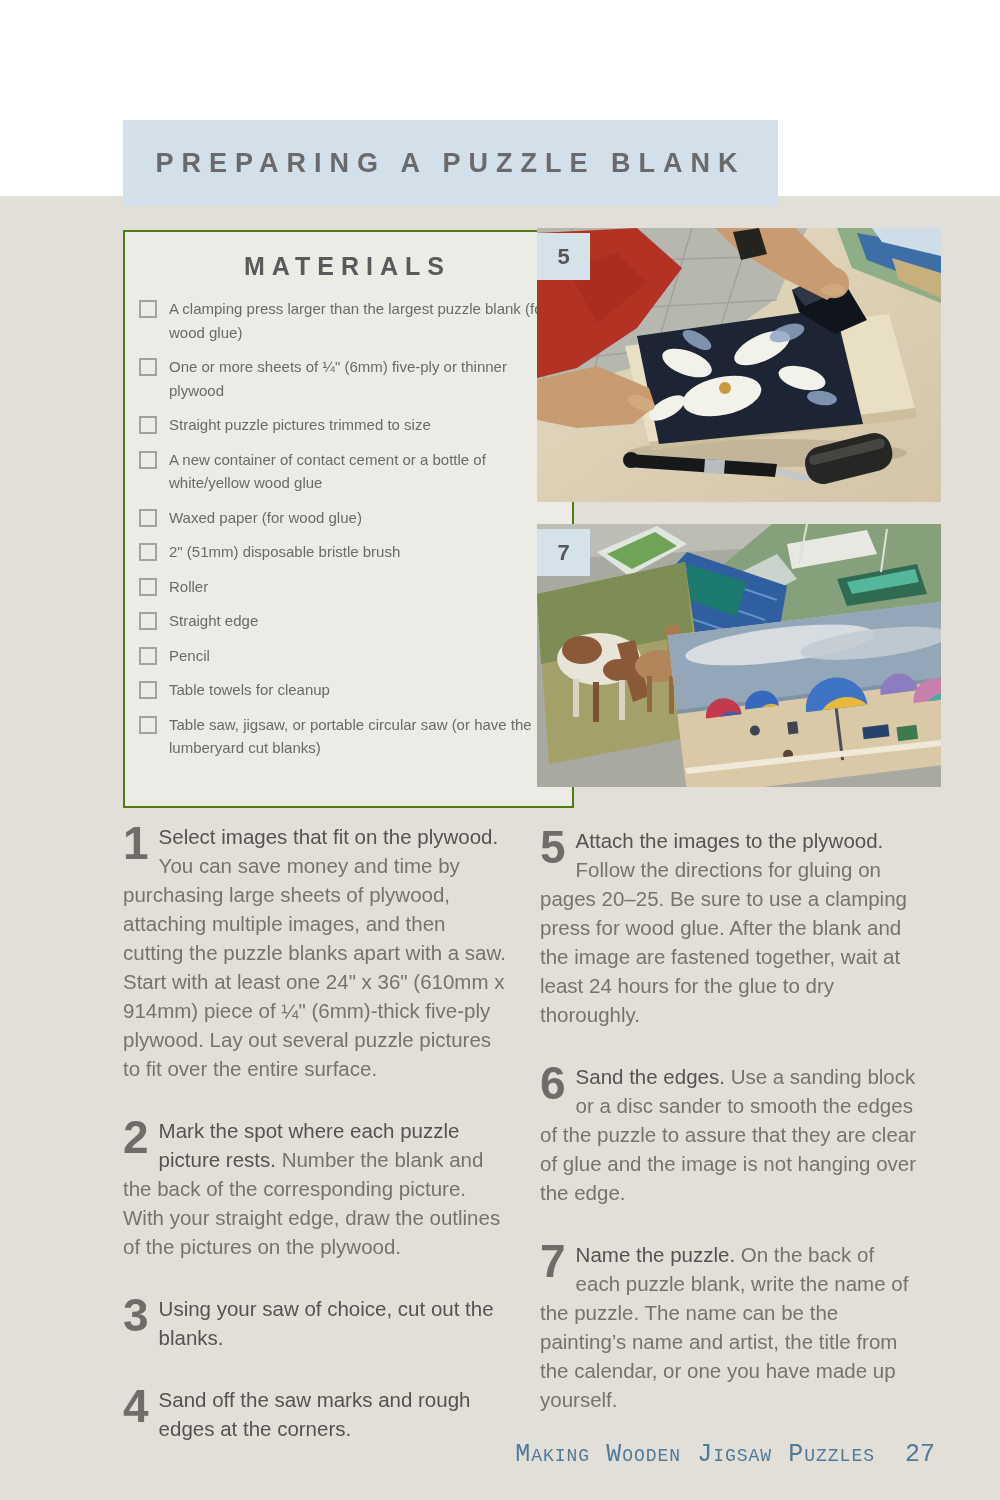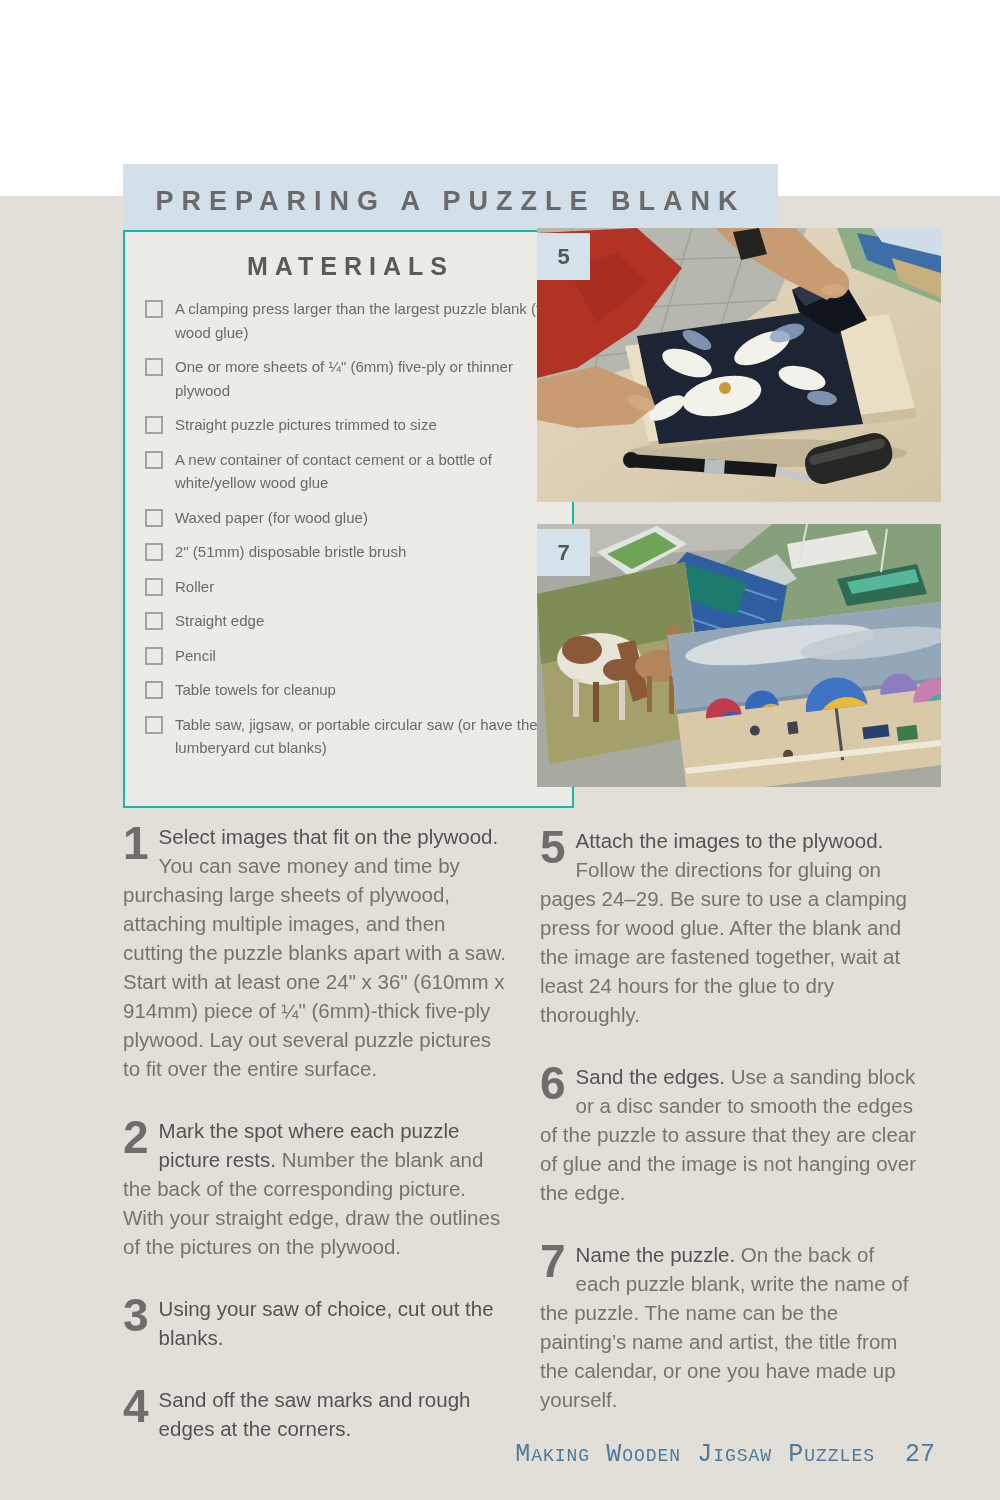--- a/index.html
+++ b/index.html
@@ -2,30 +2,30 @@
 <html><head>
 <meta charset="utf-8">
 <style>
   html,body{margin:0;padding:0;background:#ffffff;}
   .page{
     position:relative;width:1000px;height:1500px;background:#ffffff;overflow:hidden;
     font-family:"Liberation Sans", sans-serif;
   }
   .band{position:absolute;left:0;top:196px;width:1000px;height:1304px;background:#e2dfd9;}
   .header-box{
-    position:absolute;left:123px;top:120px;width:655px;height:74px;background:#d3e0e9;
-    display:flex;align-items:center;justify-content:center;margin-top:44px;
+    position:absolute;left:123px;top:120px;width:655px;height:86px;background:#d3e0e9;
+    display:flex;align-items:center;justify-content:center;
   }
   .header-box h1{
     margin:0;font-size:27px;font-weight:bold;color:#6a6a6c;letter-spacing:8px;white-space:nowrap;
   }
   
   .materials{
     position:absolute;left:123px;top:230px;width:451px;height:578px;box-sizing:border-box;
-    background:#ecebe5;border:2px solid #14b8a6;padding:18px 14px 10px 18px;
+    background:#ecebe5;border:2px solid #4d7c0f;padding:18px 14px 10px 12px;
   }
   .materials h2{
     margin:2px 0 16px 0;text-align:center;font-size:25px;font-weight:bold;
     color:#595a5c;letter-spacing:7px;
   }
   .m-item{display:flex;margin:0 0 11px 0;}
   .check{
     flex:0 0 auto;width:14px;height:14px;border:2px solid #a3a2a0;background:transparent;
     margin:3px 12px 0 2px;
   }
@@ -252,21 +252,21 @@
   </div>
 
   <div class="col col-left">
     <p class="step"><span class="num">1</span><span class="lead">Select images that fit on the plywood.</span> <span class="body">You can save money and time by purchasing large sheets of plywood, attaching multiple images, and then cutting the puzzle blanks apart with a saw. Start with at least one 24" x 36" (610mm x 914mm) piece of ¼" (6mm)-thick five-ply plywood. Lay out several puzzle pictures to fit over the entire surface.</span></p>
     <p class="step"><span class="num">2</span><span class="lead">Mark the spot where each puzzle picture rests.</span> <span class="body">Number the blank and the back of the corresponding picture. With your straight edge, draw the outlines of the pictures on the plywood.</span></p>
     <p class="step"><span class="num">3</span><span class="lead">Using your saw of choice, cut out the blanks.</span></p>
     <p class="step"><span class="num">4</span><span class="lead">Sand off the saw marks and rough edges at the corners.</span></p>
   </div>
 
   <div class="col col-right">
-    <p class="step"><span class="num">5</span><span class="lead">Attach the images to the plywood.</span> <span class="body">Follow the directions for gluing on pages 24–29. Be sure to use a clamping press for wood glue. After the blank and the image are fastened together, wait at least 24 hours for the glue to dry thoroughly.</span></p>
+    <p class="step"><span class="num">5</span><span class="lead">Attach the images to the plywood.</span> <span class="body">Follow the directions for gluing on pages 20–25. Be sure to use a clamping press for wood glue. After the blank and the image are fastened together, wait at least 24 hours for the glue to dry thoroughly.</span></p>
     <p class="step"><span class="num">6</span><span class="lead">Sand the edges.</span> <span class="body">Use a sanding block or a disc sander to smooth the edges of the puzzle to assure that they are clear of glue and the image is not hanging over the edge.</span></p>
     <p class="step"><span class="num">7</span><span class="lead">Name the puzzle.</span> <span class="body">On the back of each puzzle blank, write the name of the puzzle. The name can be the painting’s name and artist, the title from the calendar, or one you have made up yourself.</span></p>
   </div>
 
   <div class="footer">
     <span class="book">Making Wooden Jigsaw Puzzles</span><span class="pnum">27</span>
   </div>
 </div>
 
 </body></html>

